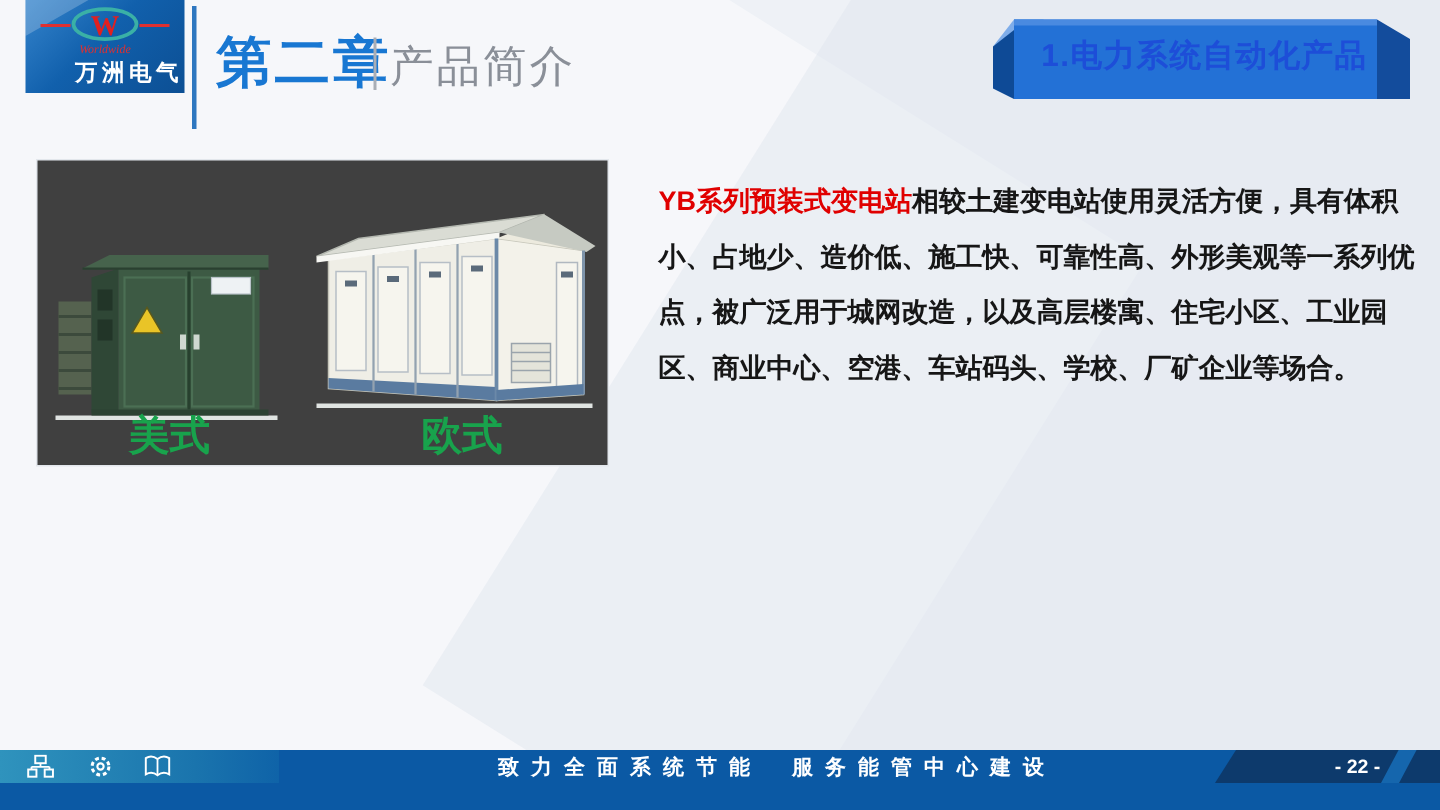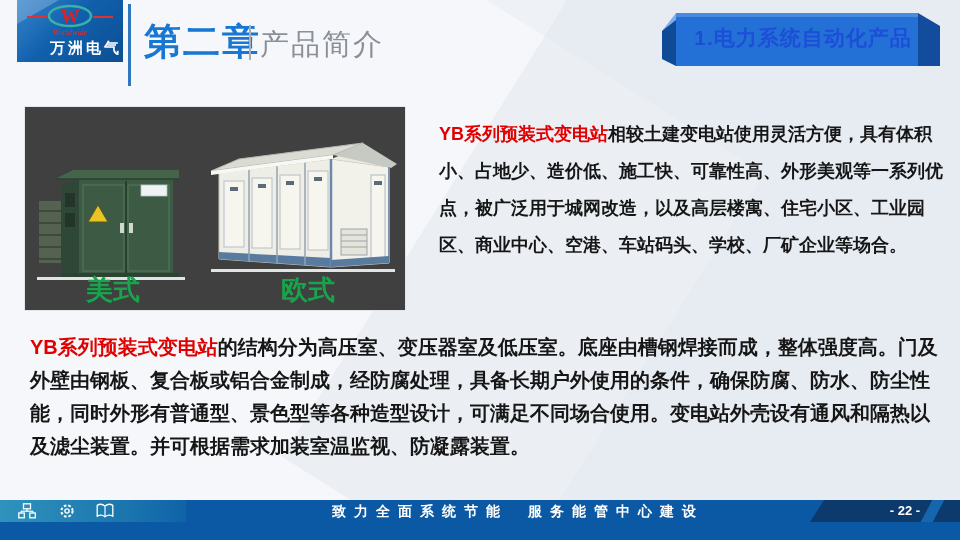--- a/index.html
+++ b/index.html
@@ -158,21 +158,20 @@
         <line x1="364" y1="60" x2="364" y2="156" stroke="#7e94aa" stroke-width="2"></line>
         <polygon points="306,153 364,149 364,156 306,160" fill="#5a7ba0"></polygon>
       </g>
     </svg>
     <div class="style-label label-us">美式</div>
     <div class="style-label label-eu">欧式</div>
   </div>
 
   <p class="intro-para"><span class="hl-red">YB系列预装式变电站</span><span>相较土建变电站使用灵活方便，具有体积小、占地少、造价低、施工快、可靠性高、外形美观等一系列优点，被广泛用于城网改造，以及高层楼寓、住宅小区、工业园区、商业中心、空港、车站码头、学校、厂矿企业等场合。</span></p>
 
-  <p class="detail-para"><span class="hl-red">YB系列预装式变电站</span><span>的结构分为高压室、变压器室及低压室。底座由槽钢焊接而成，整体强度高。门及外壁由钢板、复合板或铝合金制成，经防腐处理，具备长期户外使用的条件，确保防腐、防水、防尘性能，同时外形有普通型、景色型等各种造型设计，可满足不同场合使用。变电站外壳设有通风和隔热以及滤尘装置。并可根据需求加装室温监视、防凝露装置。</span></p>
 
   <div class="footer">
     <div class="footer-left">
       <svg class="f-icon f-icon-1" viewBox="0 0 18 16">
         <rect x="5.5" y="0.8" width="7" height="5" fill="none" stroke="#fff" stroke-width="1.3"></rect>
         <line x1="9" y1="5.8" x2="9" y2="8.2" stroke="#fff" stroke-width="1.2"></line>
         <line x1="3" y1="8.2" x2="15" y2="8.2" stroke="#fff" stroke-width="1.2"></line>
         <line x1="3" y1="8.2" x2="3" y2="10" stroke="#fff" stroke-width="1.2"></line>
         <line x1="15" y1="8.2" x2="15" y2="10" stroke="#fff" stroke-width="1.2"></line>
         <rect x="0.8" y="10" width="5.5" height="4.8" fill="none" stroke="#fff" stroke-width="1.3"></rect>

